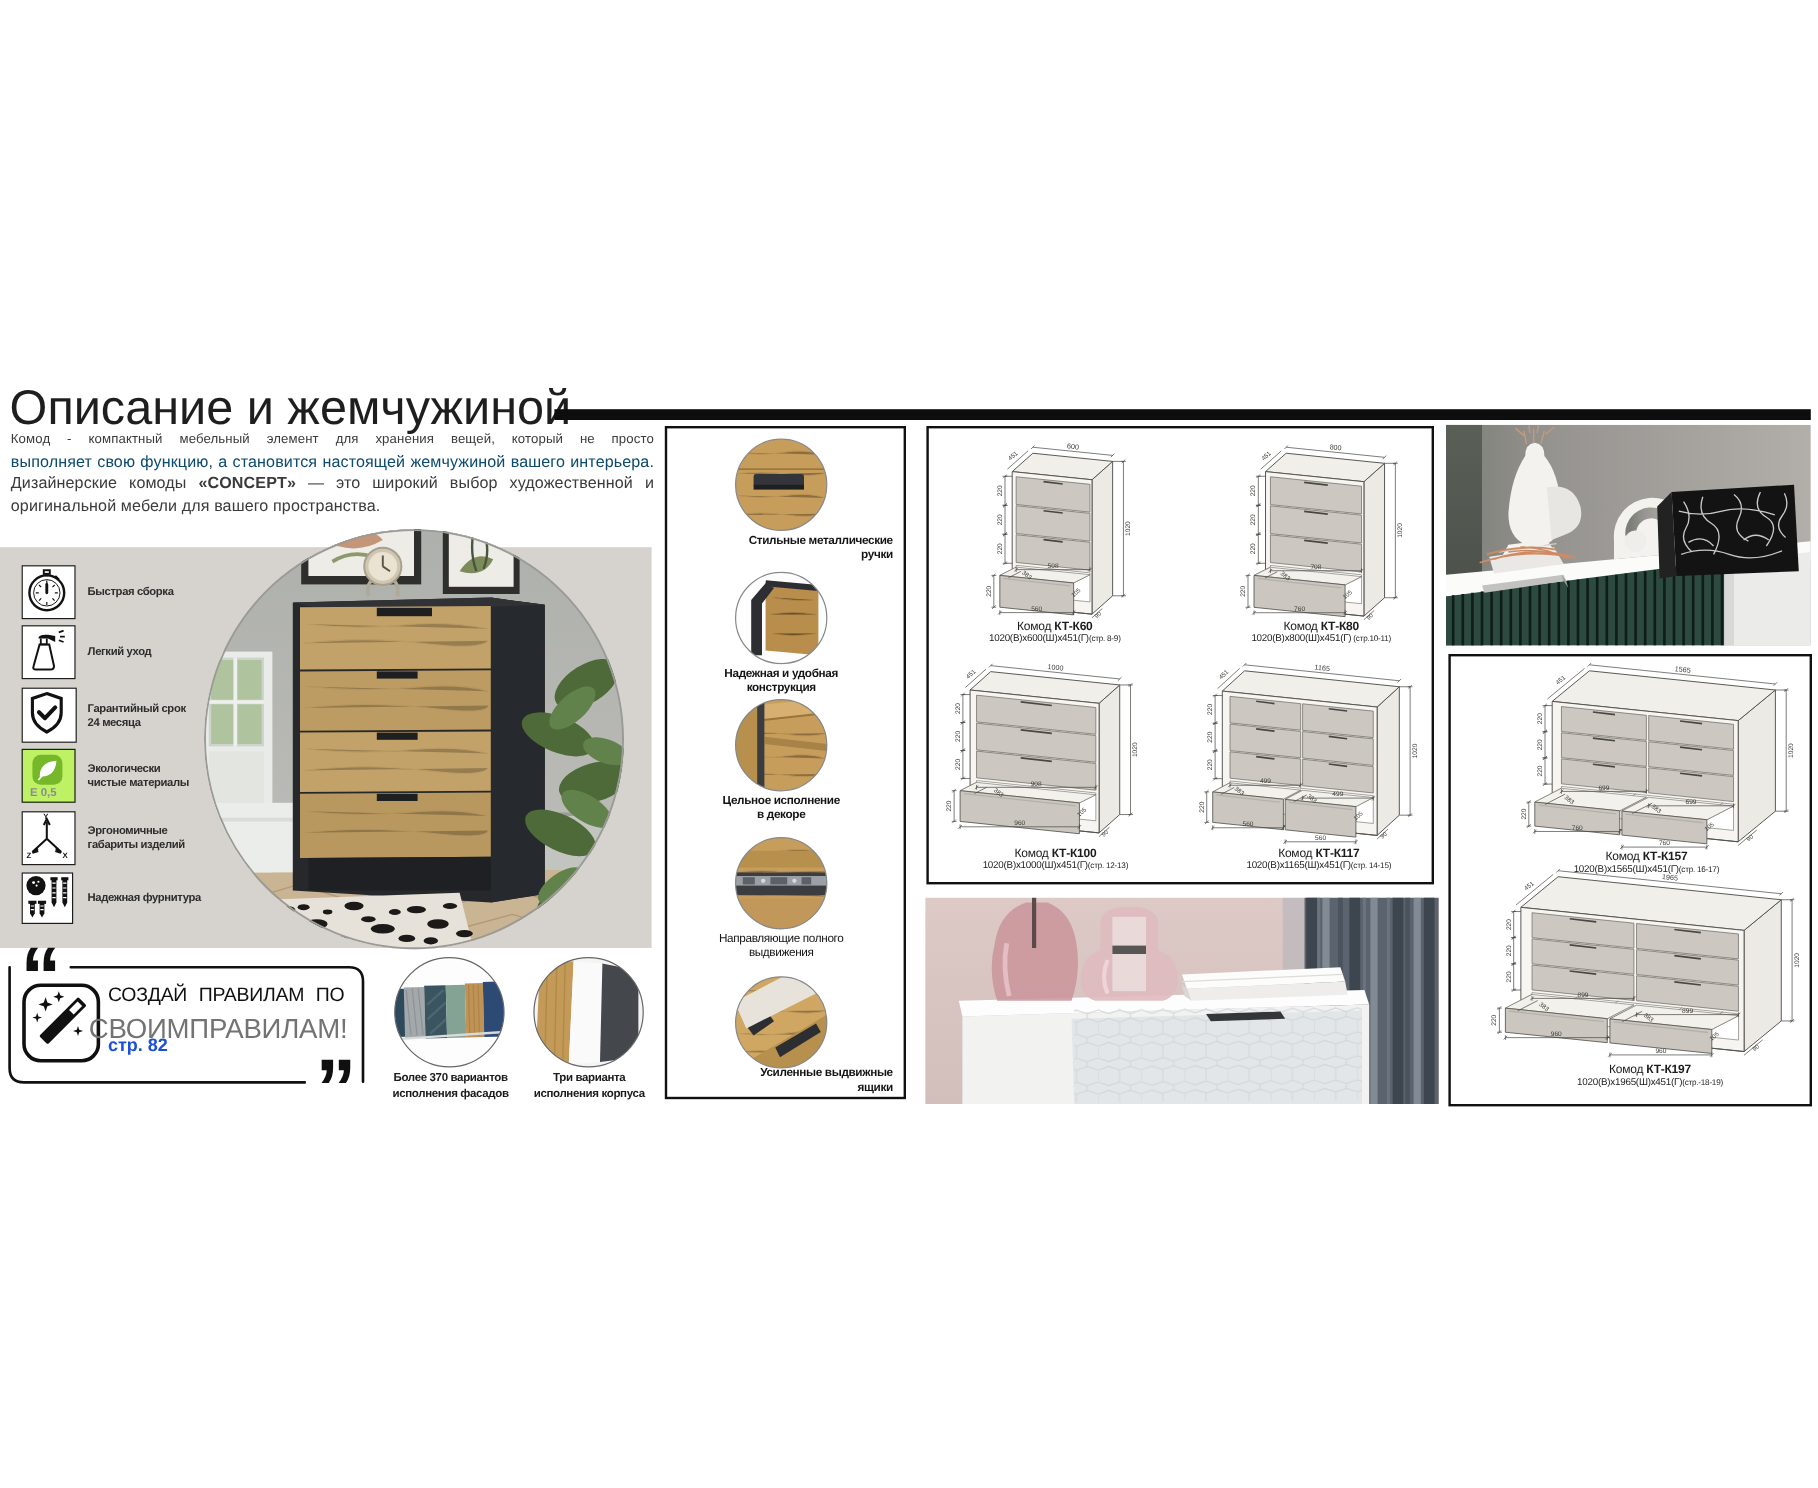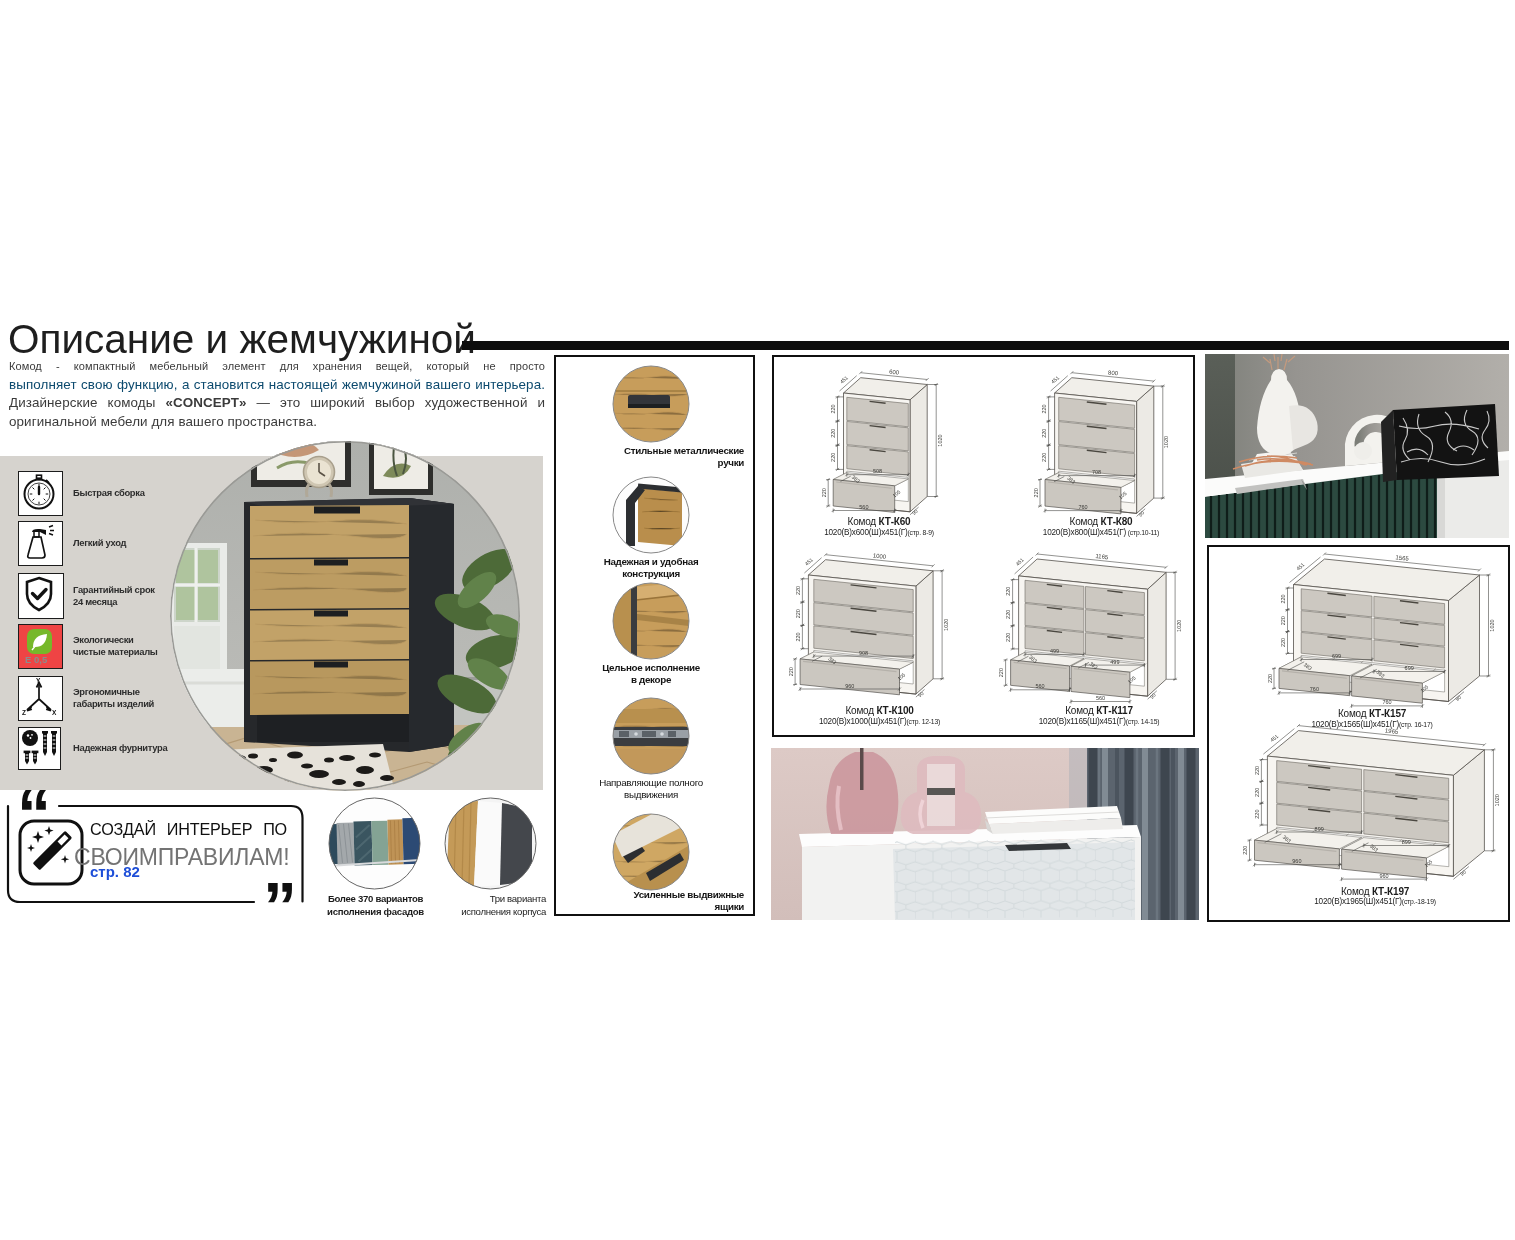--- a/index.html
+++ b/index.html
@@ -43,21 +43,21 @@
 <path d="M30 5l4 -1.5M31 8.5l4 0M30 11.5l4 1.5" stroke="#111" stroke-width="1.4"></path>
 </svg></div>
 <div class="abs" style="left:73px;top:537.0px;font-size:9.4px;font-weight:bold;letter-spacing:-0.3px;color:#2d2d2d;line-height:11.9px">Легкий уход</div>
 
 <div class="abs" style="left:18px;top:573px;width:46px;height:46px;background:#fff;border:1.6px solid #1c1c1c"><svg width="40" height="40" viewBox="0 0 40 40">
 <path d="M20 4 L32 8 V20 Q32 30 20 36 Q8 30 8 20 V8 Z" fill="none" stroke="#111" stroke-width="2.6"></path>
 <path d="M13.5 19.5 L18.5 24.5 L27 15.5" fill="none" stroke="#111" stroke-width="3.4" stroke-linecap="round" stroke-linejoin="round"></path>
 </svg></div>
 <div class="abs" style="left:73px;top:583.6px;font-size:9.4px;font-weight:bold;letter-spacing:-0.3px;color:#2d2d2d;line-height:11.9px">Гарантийный срок<br>24 месяца</div>
 
-<div class="abs" style="left:18px;top:624px;width:45px;height:45px;background:#ef4444;border:1.6px solid #1c1c1c"><svg width="40" height="40" viewBox="0 0 40 40">
+<div class="abs" style="left:18px;top:624px;width:45px;height:45px;background:#bef264;border:1.6px solid #1c1c1c"><svg width="40" height="40" viewBox="0 0 40 40">
 <rect x="8" y="4" width="25" height="25" rx="7" fill="#76b82a"></rect>
 <path d="M14 22 Q14 10 28 9 Q27 22 16 22 Z" fill="#fff"></path>
 <path d="M13 25 Q20 16 27 12" stroke="#fff" stroke-width="1.4" fill="none"></path>
 <text x="6" y="38" font-size="9.5" fill="#8c8c8c" font-family="Liberation Sans" font-weight="bold">E 0,5</text>
 </svg></div>
 <div class="abs" style="left:73px;top:634.1px;font-size:9.4px;font-weight:bold;letter-spacing:-0.3px;color:#2d2d2d;line-height:11.9px">Экологически<br>чистые материалы</div>
 
 <div class="abs" style="left:18px;top:676px;width:45px;height:45px;background:#fff;border:1.6px solid #1c1c1c"><svg width="40" height="40" viewBox="0 0 40 40">
 <path d="M20 22 V8 M20 22 L8 33 M20 22 L32 33" stroke="#111" stroke-width="1.7" fill="none"></path>
 <path d="M17.5 10.5 L20 5.5 L22.5 10.5" fill="none" stroke="#111" stroke-width="1.7"></path>
@@ -211,21 +211,21 @@
 <g fill="#101010">
 <path d="M20 12l1.5 4.5L26 18l-4.5 1.5L20 24l-1.5-4.5L14 18l4.5-1.5z"></path>
 <path d="M31 7l1.2 3.4 3.4 1.2-3.4 1.2L31 16.2l-1.2-3.4L26.4 11.6l3.4-1.2z"></path>
 <path d="M13 25l1 3 3 1-3 1-1 3-1-3-3-1 3-1z"></path>
 <path d="M47 36l1 3.2 3.2 1-3.2 1L47 44.4l-1-3.2-3.2-1 3.2-1z"></path>
 </g>
 </svg>
 
 <div class="abs flexj" style="left:90px;top:820px;width:197px;font-size:16.2px;letter-spacing:-0.2px;color:#101010">
     <span>СОЗДАЙ</span>
-    <span>ИНТЕРЬЕР</span>
+    <span>ПРАВИЛАМ</span>
     <span>ПО</span>
   </div>
 <div class="abs flexj" style="left:74px;top:844px;width:197px;font-size:23px;letter-spacing:-0.2px;color:#737373">
     <span>СВОИМ</span>
     <span>ПРАВИЛАМ!</span>
   </div>
 <div class="abs" style="left:90px;top:863px;font-size:15px;font-weight:bold;color:#1d4ed8">стр. 82</div>
 
 <svg class="abs" style="left:328px;top:797px" width="93" height="93" viewBox="0 0 93 93">
 <defs>
@@ -262,21 +262,21 @@
 <rect width="93" height="93" fill="#f4f4f4"></rect>
 <polygon points="6,6 34,4 30,90 2,92" fill="#c49a58"></polygon>
 <g stroke="#a87f40" stroke-width="1.2" opacity="0.6">
         <path d="M12 8l-2 80M20 6l-2 82M27 5l-2 82"></path>
       </g>
 <polygon points="34,4 58,6 56,88 30,90" fill="#fafafa"></polygon>
 <polygon points="58,6 88,12 88,84 56,88" fill="#44474c"></polygon>
 </g>
 <circle cx="46.5" cy="46.5" r="45.5" fill="none" stroke="#666" stroke-width="1"></circle>
 </svg>
-<div class="abs" style="left:436px;top:893px;width:110px;text-align:right;font-size:9.6px;font-weight:normal;letter-spacing:-0.3px;color:#1c1c1c;line-height:12.6px">Три варианта<br>исполнения корпуса</div>
+<div class="abs" style="left:436px;top:893px;width:110px;text-align:center;font-size:9.6px;font-weight:bold;letter-spacing:-0.3px;color:#1c1c1c;line-height:12.6px">Три варианта<br>исполнения корпуса</div>
 
 <div class="abs" style="left:554px;top:355px;width:201px;height:561px;border:2.4px solid #101010;background:#fff"></div>
 
 <div class="abs" style="left:612px;top:365px"><svg width="78" height="78" viewBox="0 0 78 78">
 <defs>
         <clipPath id="md1">
           <circle cx="39" cy="39" r="38"></circle>
         </clipPath>
       </defs>
 <g clip-path="url(#md1)">

